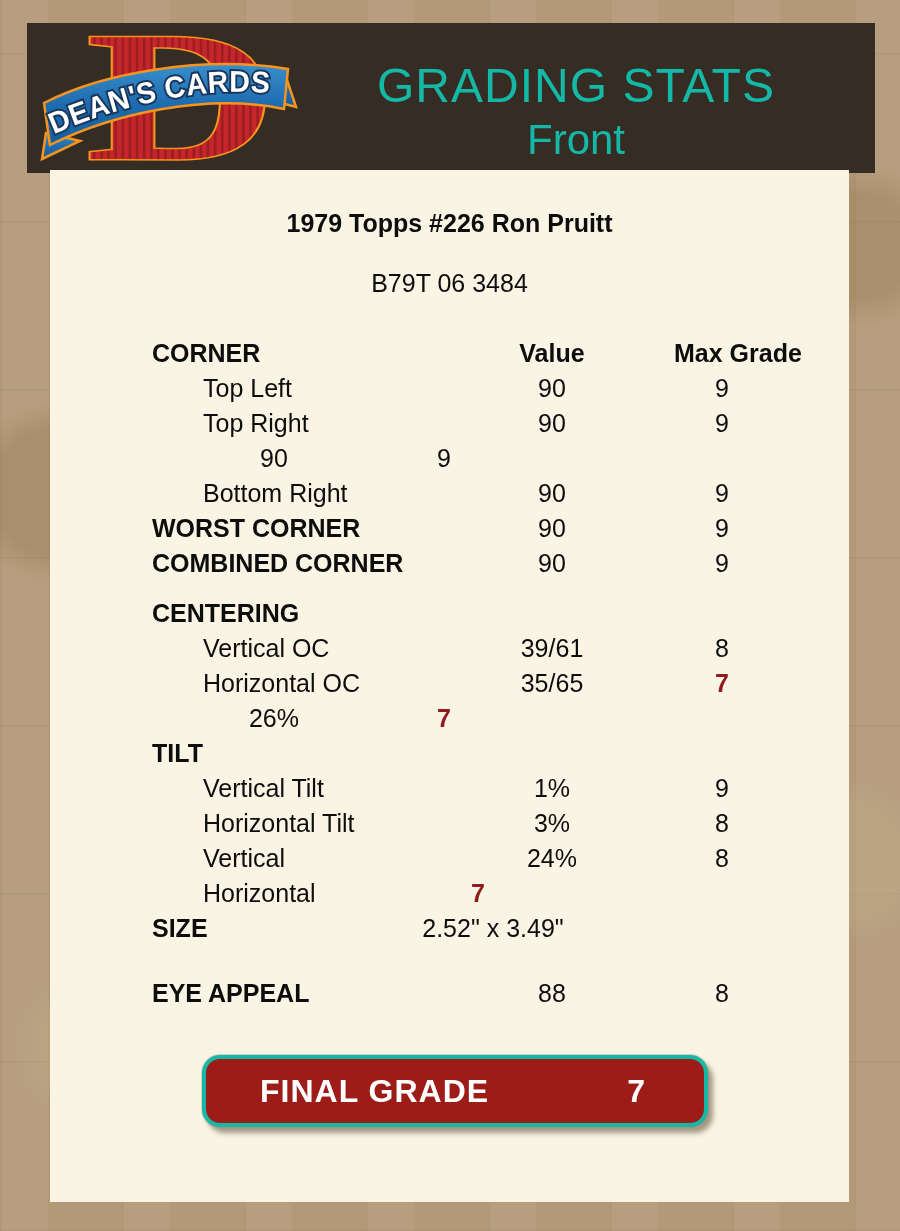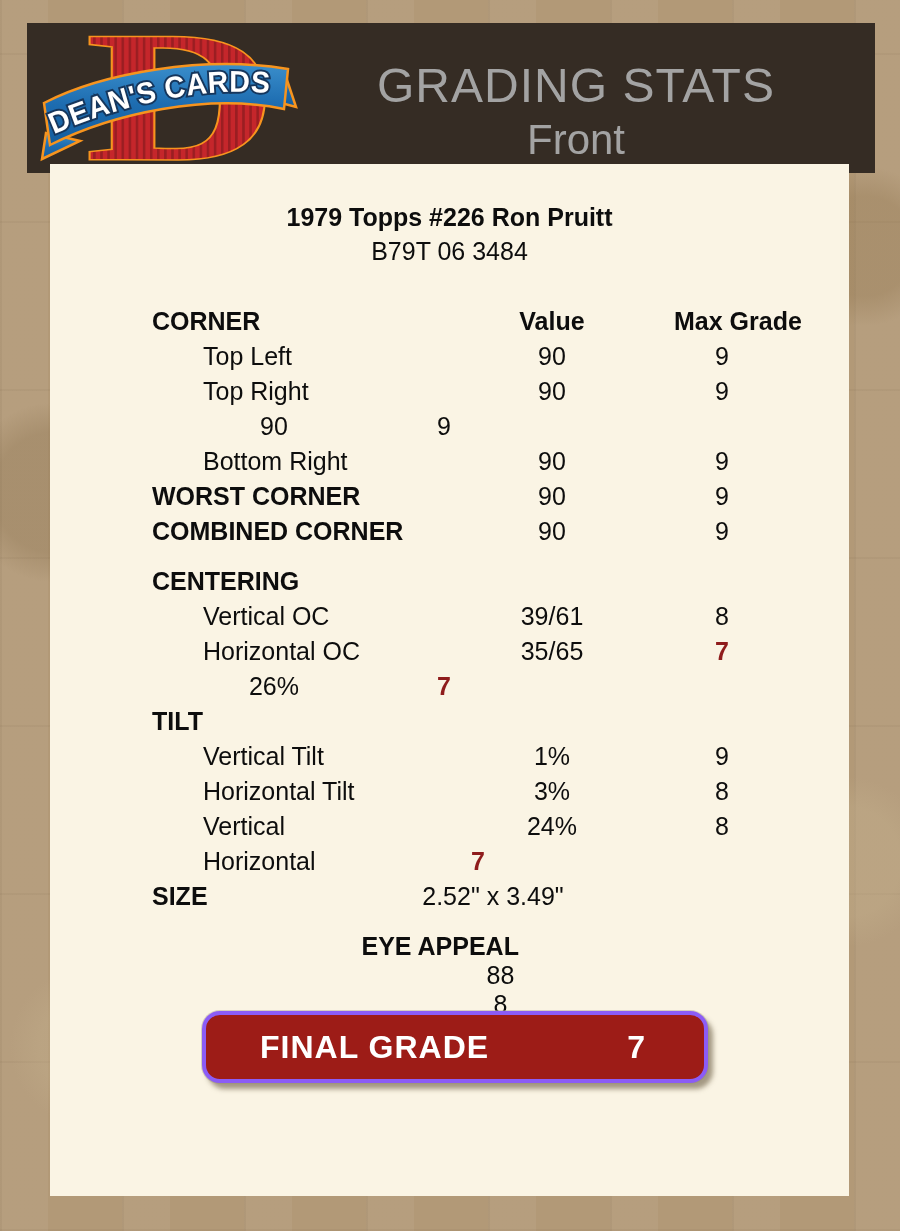--- a/index.html
+++ b/index.html
@@ -21,53 +21,53 @@
 
   
   .header {
     position:absolute; left:27px; top:23px; width:848px; height:150px;
     background:#352c24;
   }
   .logo { position:absolute; left:15px; top:2px; width:258px; height:146px; }
   .logo svg { width:100%; height:100%; overflow:visible; }
   .header-text {
     position:absolute; left:258px; right:8px; top:36px;
-    text-align:center; color:#a3a3a3;
+    text-align:center; color:#14b8a6;
   }
   .h-title { font-size:48px; line-height:54px; letter-spacing:1px; white-space:nowrap; }
   .h-sub   { font-size:42px; line-height:46px; margin-top:4px; }
 
   
   .card {
-    position:absolute; left:50px; top:164px; width:799px; height:1032px;
+    position:absolute; left:50px; top:170px; width:799px; height:1032px;
     background:#faf4e4; color:#0d0d0d;
   }
   .card-title { margin-top:37px; text-align:center; font-size:25px; font-weight:bold; line-height:32px; }
-  .card-code  { text-align:center; font-size:25px; line-height:36px; }
+  .card-code  { text-align:center; font-size:25px; line-height:36px;margin-top:26px; }
 
   
   .table { margin:35px 0 0 102px; font-size:25px; }
   .row { display:flex; height:35px; align-items:center; }
   .row.gap    { margin-top:15px; }
-  .row.gap-lg { margin-top:18px;flex-direction:column; }
+  .row.gap-lg { margin-top:30px; }
   .cl { width:278px; }
   .cv { width:244px; text-align:center; }
   .cm { width:96px; text-align:center; white-space:nowrap; }
   .b  { font-weight:bold; }
   .sub .cl { padding-left:51px; }
   .red { color:#8f1c1c; font-weight:bold; }
   .size-row .cv { position:relative; left:-59px; }
 
   
   .final-btn {
     position:relative;
     margin:44px 0 0 152px;
     width:506px; height:72px;
     background:#9d1c17;
-    border:4px solid #8b5cf6;
+    border:4px solid #14b8a6;
     border-radius:18px;
     box-shadow:5px 6px 5px rgba(148,136,114,0.85), 0 0 0 1px rgba(180,170,150,0.5);
     display:flex; align-items:center; justify-content:space-between;
     padding:0 58px 0 54px;
     color:#ffffff; font-size:32px; font-weight:bold; letter-spacing:1px;
     cursor:pointer;
   }
 </style>
 </head>
 <body>

